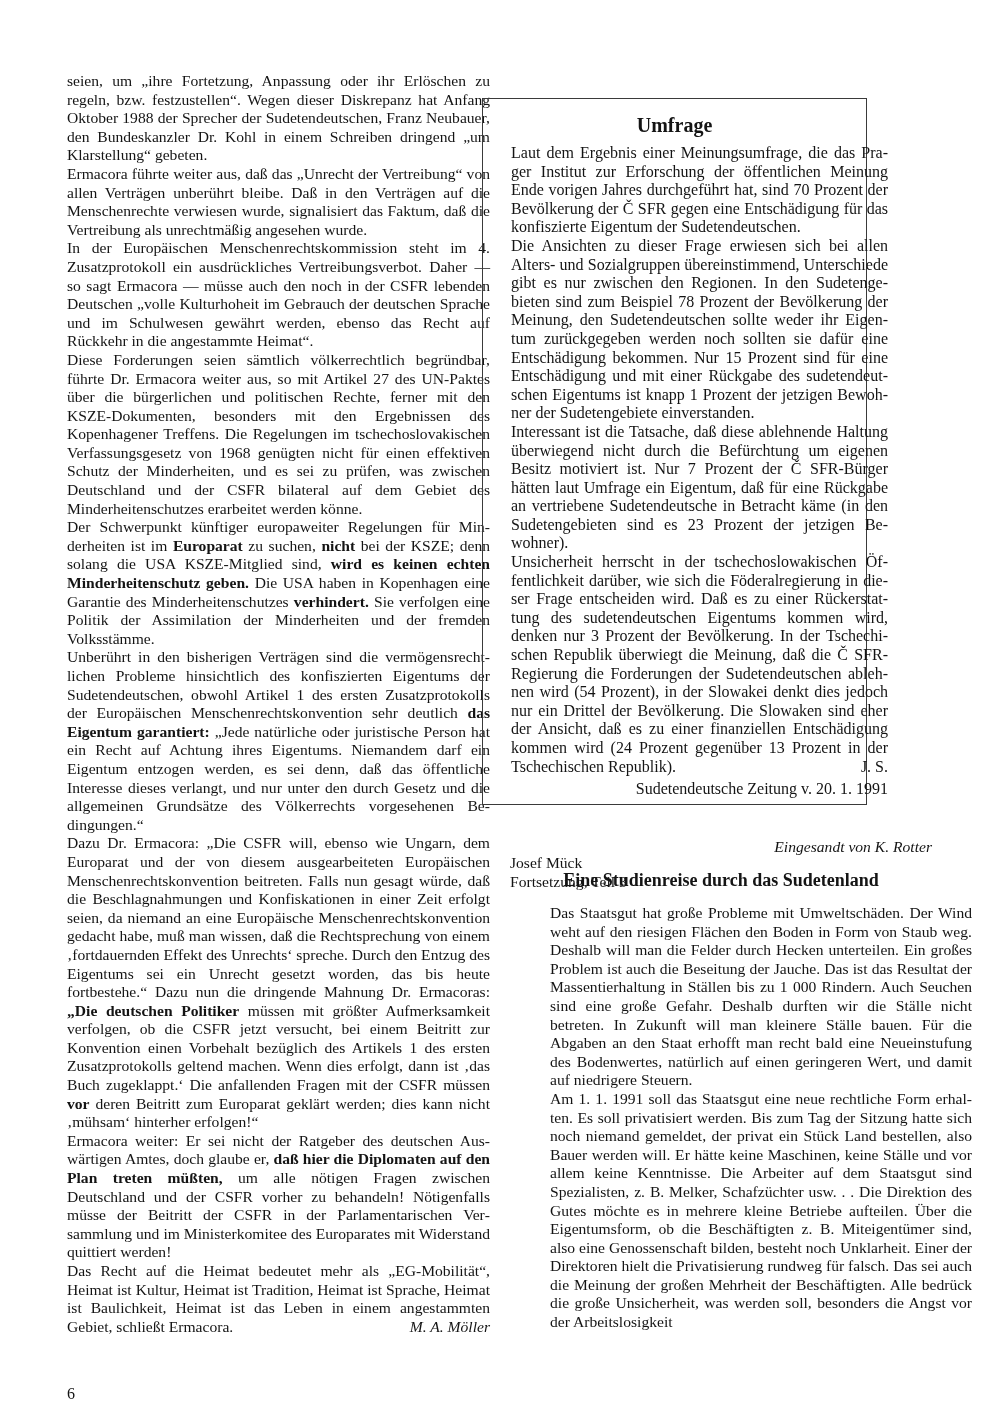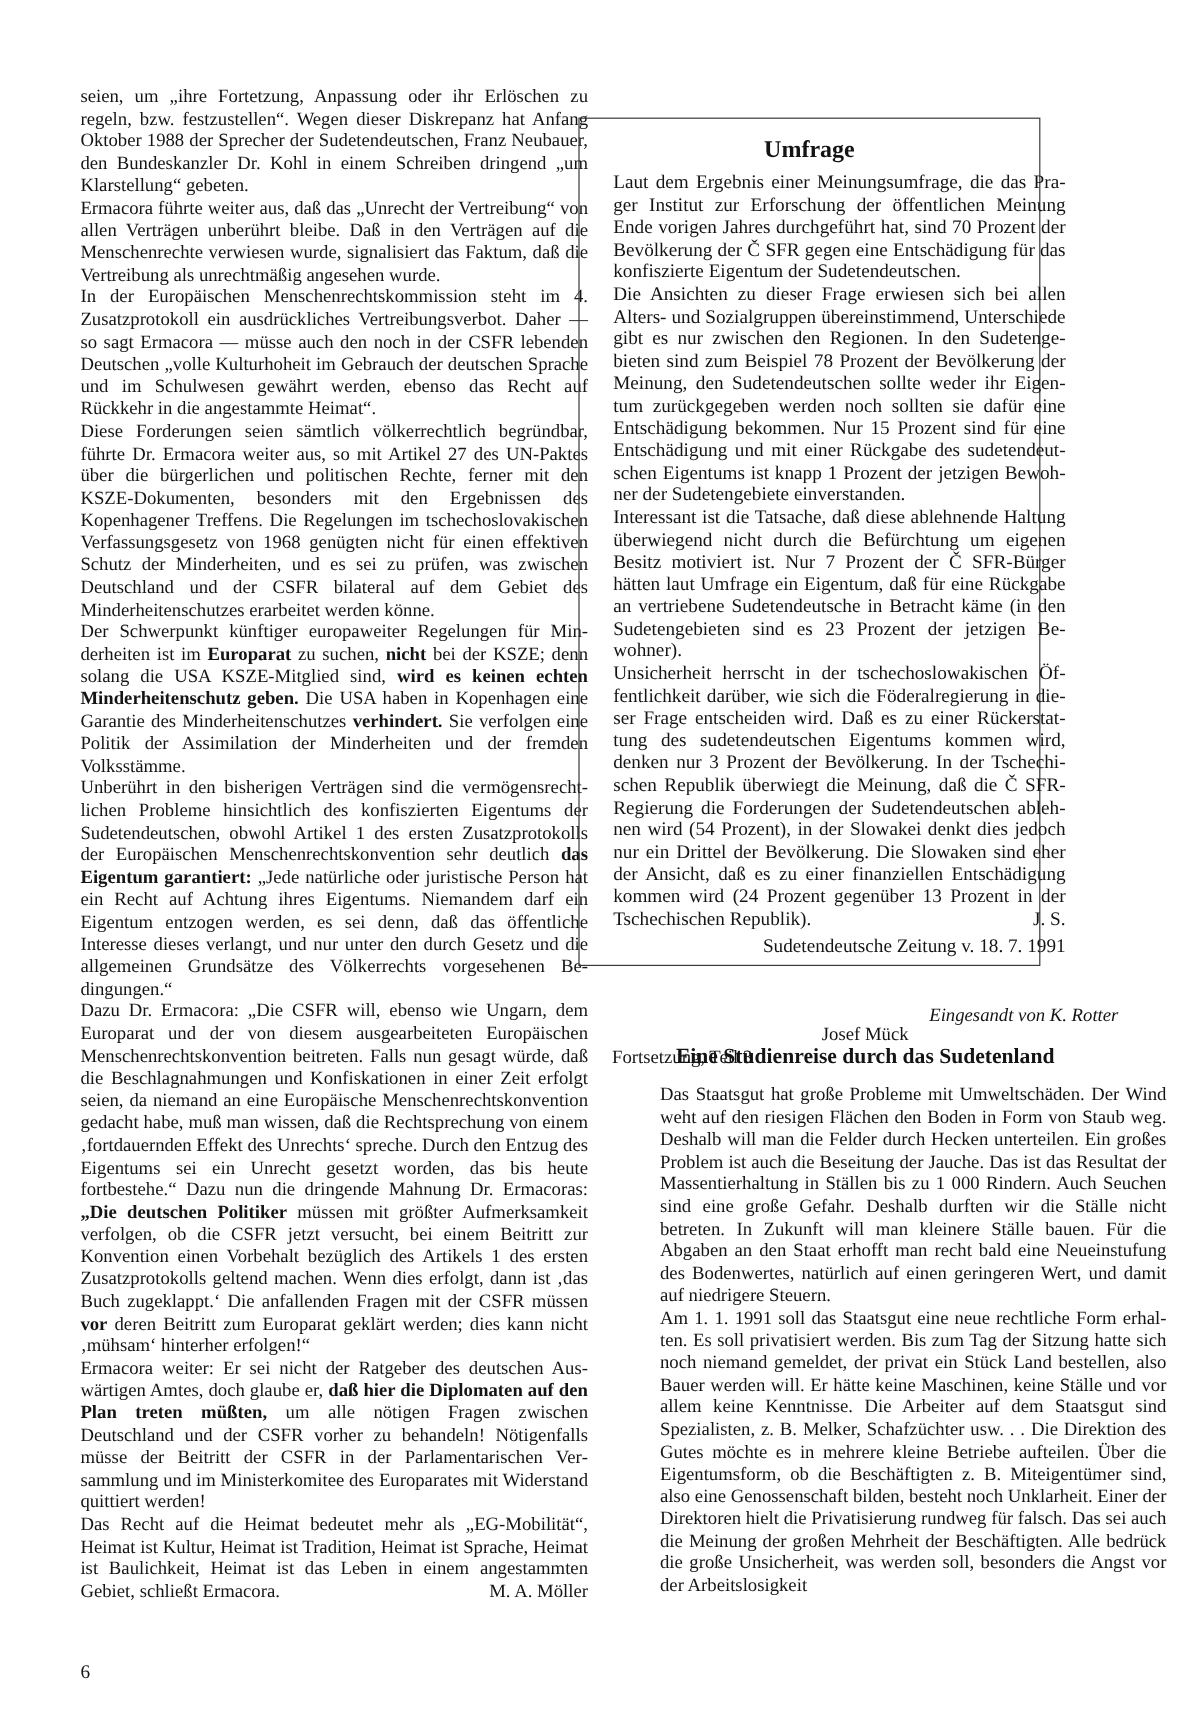--- a/index.html
+++ b/index.html
@@ -83,41 +83,42 @@
       text-align: center;
       font-weight: bold;
       font-size: 18px;
       line-height: 24px;
     }
     #article2-author {
       position: absolute;
       left: 510px;
       width: 422px;
       top: 854px;
-      text-align: center;
+      text-align: left;
       font-size: 15.6px;
       line-height: 18.6px;
     }
     #article2-subtitle {
       position: absolute;
       left: 510px;
       width: 422px;
       top: 873px;
       text-align: left;
       font-size: 15.6px;
       line-height: 18.6px;
     }
     #right-col {
       left: 510px;
       top: 904px;
       width: 422px;
       margin-left: 40px;
     }
     .sig-right {
       float: right;
+      font-style: italic;
     }
     #page-number {
       position: absolute;
       left: 67px;
       top: 1385px;
       font-size: 16px;
       line-height: 18px;
     }
     b { font-weight: bold; }
   </style>
@@ -136,21 +137,21 @@
   <p><span>Das Recht auf die Heimat bedeutet mehr als „EG-Mobilität“, Heimat ist Kultur, Heimat ist Tradition, Heimat ist Sprache, Heimat ist Baulichkeit, Heimat ist das Leben in einem ange­stammten Gebiet, schließt Ermacora.</span><span class="sig-right">M. A. Möller</span></p>
 </div>
 
 <div id="survey-box">
   <div id="survey-title">Umfrage</div>
   <div id="survey-body">
     <p>Laut dem Ergebnis einer Meinungsumfrage, die das Pra­ger Institut zur Erforschung der öffentlichen Meinung Ende vorigen Jahres durchgeführt hat, sind 70 Prozent der Bevölkerung der Č SFR gegen eine Entschädigung für das konfiszierte Eigentum der Sudetendeutschen.</p>
     <p>Die Ansichten zu dieser Frage erwiesen sich bei allen Alters- und Sozialgruppen übereinstimmend, Unterschie­de gibt es nur zwischen den Regionen. In den Sudetenge­bieten sind zum Beispiel 78 Prozent der Bevölkerung der Meinung, den Sudetendeutschen sollte weder ihr Eigen­tum zurückgegeben werden noch sollten sie dafür eine Entschädigung bekommen. Nur 15 Prozent sind für eine Entschädigung und mit einer Rückgabe des sudetendeut­schen Eigentums ist knapp 1 Prozent der jetzigen Bewoh­ner der Sudetengebiete einverstanden.</p>
     <p>Interessant ist die Tatsache, daß diese ablehnende Hal­tung überwiegend nicht durch die Befürchtung um eige­nen Besitz motiviert ist. Nur 7 Prozent der Č SFR-Bürger hätten laut Umfrage ein Eigentum, daß für eine Rückga­be an vertriebene Sudetendeutsche in Betracht käme (in den Sudetengebieten sind es 23 Prozent der jetzigen Be­wohner).</p>
     <p><span>Unsicherheit herrscht in der tschechoslowakischen Öf­fentlichkeit darüber, wie sich die Föderalregierung in die­ser Frage entscheiden wird. Daß es zu einer Rückerstat­tung des sudetendeutschen Eigentums kommen wird, denken nur 3 Prozent der Bevölkerung. In der Tschechi­schen Republik überwiegt die Meinung, daß die Č SFR-Regierung die Forderungen der Sudetendeutschen ableh­nen wird (54 Prozent), in der Slowakei denkt dies jedoch nur ein Drittel der Bevölkerung. Die Slowaken sind eher der Ansicht, daß es zu einer finanziellen Entschädigung kommen wird (24 Prozent gegenüber 13 Prozent in der Tschechischen Republik).</span><span class="sig-right" style="font-style:normal">J. S.</span></p>
-    <p class="source-line">Sudetendeutsche Zeitung v. 18. 7. 1991</p>
+    <p class="source-line">Sudetendeutsche Zeitung v. 20. 1. 1991</p>
   </div>
 </div>
 
 <div id="submitted-by">Eingesandt von K. Rotter</div>
 
 <div id="article2-title">Eine Studienreise durch das Sudetenland</div>
 <div id="article2-author">Josef Mück</div>
 <div id="article2-subtitle">Fortsetzung, Teil 3</div>
 
 <div id="right-col" class="col">

